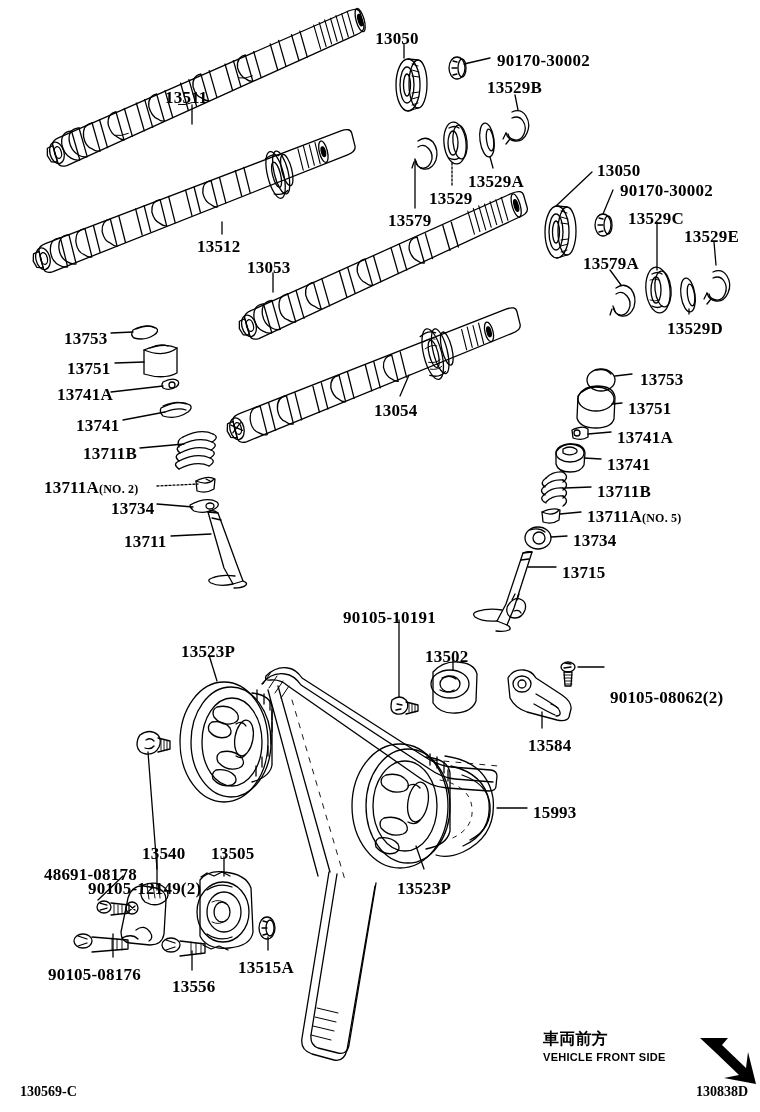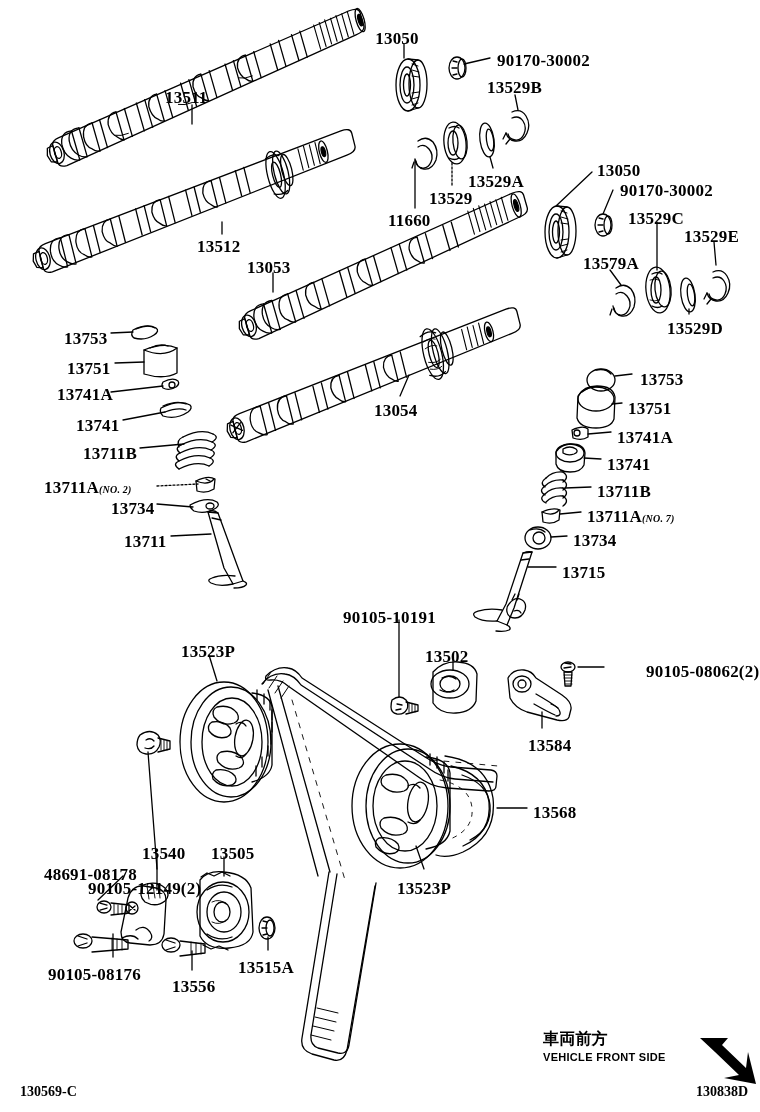--- a/index.html
+++ b/index.html
@@ -19,21 +19,21 @@
     color:#000;
     white-space:nowrap;
     letter-spacing:0.2px;
     line-height:1;
     user-select:none;
   }
   .lbl.code{font-size:14px;font-weight:700;letter-spacing:0;}
   .lbl.jp{font-family:"DejaVu Sans", sans-serif;font-size:16px;font-weight:700;}
   .lbl.fs{font-family:"Liberation Sans", sans-serif;font-size:11px;font-weight:700;letter-spacing:0.3px;}
   .lbl.ctr{transform:translateX(-50%);}
-  .sub{font-size:10px;font-weight:700;font-style:italic;}
+  .sub{font-size:12px;font-weight:700;}
 </style>
 </head>
 <body>
 
 <div id="sheet">
 
 <svg viewBox="0 0 760 1112">
   <defs>
     <g id="camlobe">
       <ellipse cx="0" cy="0" rx="7" ry="13"></ellipse>
@@ -600,21 +600,21 @@
     <path d="M268,950 L268,937"></path>
   </g>
 </svg>
 
 <div class="lbl ctr" style="left:397px;top:30px;">13050</div>
 <div class="lbl" style="left:497px;top:52px;">90170-30002</div>
 <div class="lbl" style="left:487px;top:79px;">13529B</div>
 <div class="lbl" style="left:165px;top:89px;">13511</div>
 <div class="lbl" style="left:468px;top:173px;">13529A</div>
 <div class="lbl" style="left:429px;top:190px;">13529</div>
-<div class="lbl" style="left:388px;top:212px;">11660</div>
+<div class="lbl" style="left:388px;top:212px;">13579</div>
 <div class="lbl" style="left:597px;top:162px;">13050</div>
 <div class="lbl" style="left:620px;top:182px;">90170-30002</div>
 <div class="lbl" style="left:628px;top:210px;">13529C</div>
 <div class="lbl" style="left:684px;top:228px;text-align:center;">13529E</div>
 <div class="lbl" style="left:583px;top:255px;">13579A</div>
 <div class="lbl" style="left:667px;top:320px;">13529D</div>
 <div class="lbl" style="left:197px;top:238px;">13512</div>
 <div class="lbl" style="left:247px;top:259px;">13053</div>
 <div class="lbl" style="left:374px;top:402px;">13054</div>
 
@@ -625,30 +625,30 @@
 <div class="lbl" style="left:83px;top:445px;">13711B</div>
 <div class="lbl" style="left:44px;top:479px;"><span>13711A</span><span class="sub">(NO. 2)</span></div>
 <div class="lbl" style="left:111px;top:500px;">13734</div>
 <div class="lbl" style="left:124px;top:533px;">13711</div>
 
 <div class="lbl" style="left:640px;top:371px;">13753</div>
 <div class="lbl" style="left:628px;top:400px;">13751</div>
 <div class="lbl" style="left:617px;top:429px;">13741A</div>
 <div class="lbl" style="left:607px;top:456px;">13741</div>
 <div class="lbl" style="left:597px;top:483px;">13711B</div>
-<div class="lbl" style="left:587px;top:508px;"><span>13711A</span><span class="sub">(NO. 7)</span></div>
+<div class="lbl" style="left:587px;top:508px;"><span>13711A</span><span class="sub">(NO. 5)</span></div>
 <div class="lbl" style="left:573px;top:532px;">13734</div>
 <div class="lbl" style="left:562px;top:564px;">13715</div>
 
 <div class="lbl" style="left:343px;top:609px;">90105-10191</div>
 <div class="lbl" style="left:425px;top:648px;">13502</div>
-<div class="lbl" style="left:610px;top:663px;margin-left:36px;">90105-08062(2)</div>
+<div class="lbl" style="left:610px;top:689px;">90105-08062(2)</div>
 <div class="lbl" style="left:528px;top:737px;">13584</div>
 <div class="lbl" style="left:181px;top:643px;">13523P</div>
-<div class="lbl" style="left:533px;top:804px;">13568</div>
+<div class="lbl" style="left:533px;top:804px;">15993</div>
 <div class="lbl" style="left:88px;top:880px;">90105-12149(2)</div>
 <div class="lbl" style="left:397px;top:880px;">13523P</div>
 <div class="lbl" style="left:142px;top:845px;">13540</div>
 <div class="lbl" style="left:211px;top:845px;">13505</div>
 <div class="lbl" style="left:44px;top:866px;">48691-08178</div>
 <div class="lbl" style="left:48px;top:966px;">90105-08176</div>
 <div class="lbl" style="left:172px;top:978px;">13556</div>
 <div class="lbl" style="left:238px;top:959px;">13515A</div>
 
 <div class="lbl jp" style="left:543px;top:1031px;">車両前方</div>

